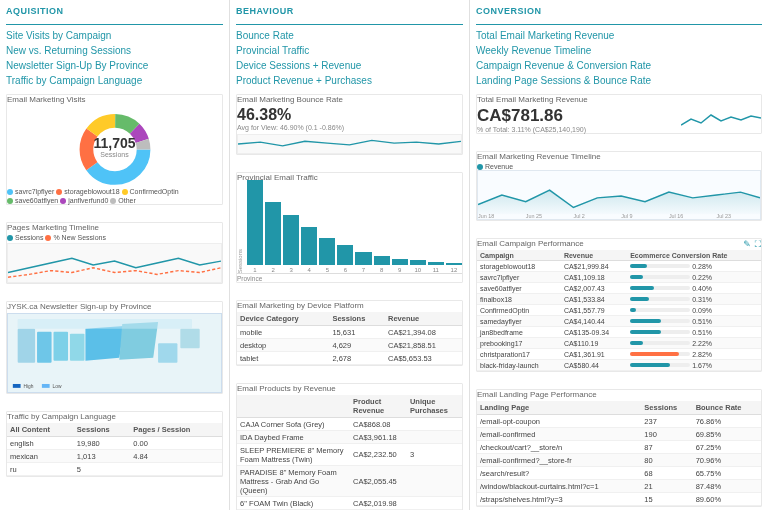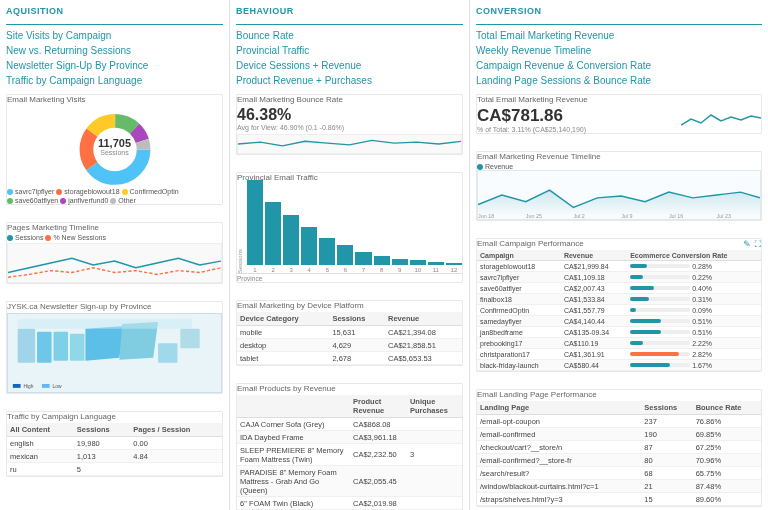--- a/index.html
+++ b/index.html
@@ -65,21 +65,21 @@
       margin: 0 auto;
     }
     .donut-svg { width: 100%; height: 100%; }
     .donut-center {
       position: absolute;
       top: 50%;
       left: 50%;
       transform: translate(-50%, -50%);
       text-align: center;
     }
-    .donut-center-value { font-size: 11px; font-weight: bold; color: #333; }
+    .donut-center-value { font-size: 14px; font-weight: bold; color: #333; }
     .donut-center-label { font-size: 7px; color: #888; }
     .legend { display: flex; flex-wrap: wrap; gap: 2px; margin-top: 2px; }
     .legend-item { display: flex; align-items: center; gap: 2px; font-size: 7px; color: #555; }
     .legend-dot { width: 6px; height: 6px; border-radius: 50%; flex-shrink: 0; }
     
     .mini-chart {
       height: 40px;
       position: relative;
       background: #f9f9f9;
       border: 1px solid #eee;

